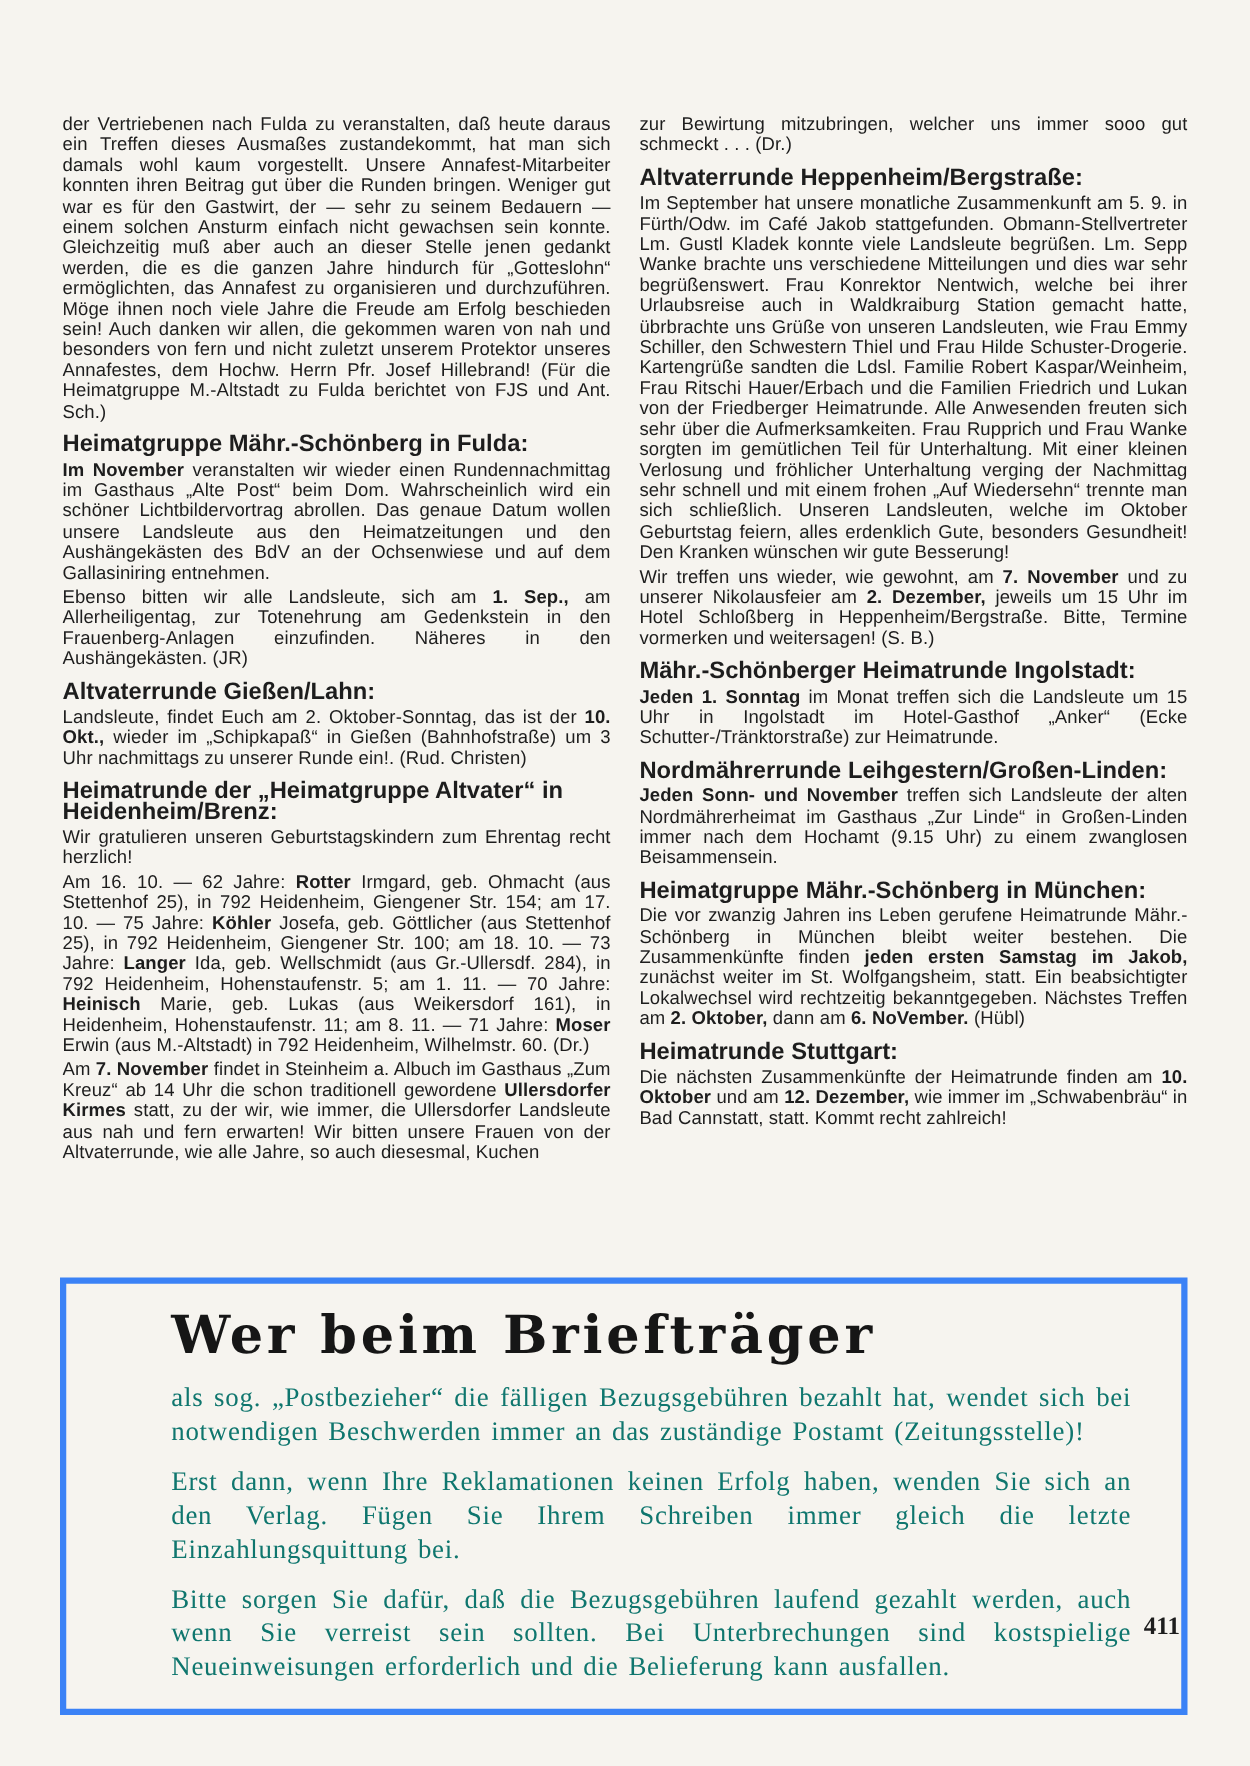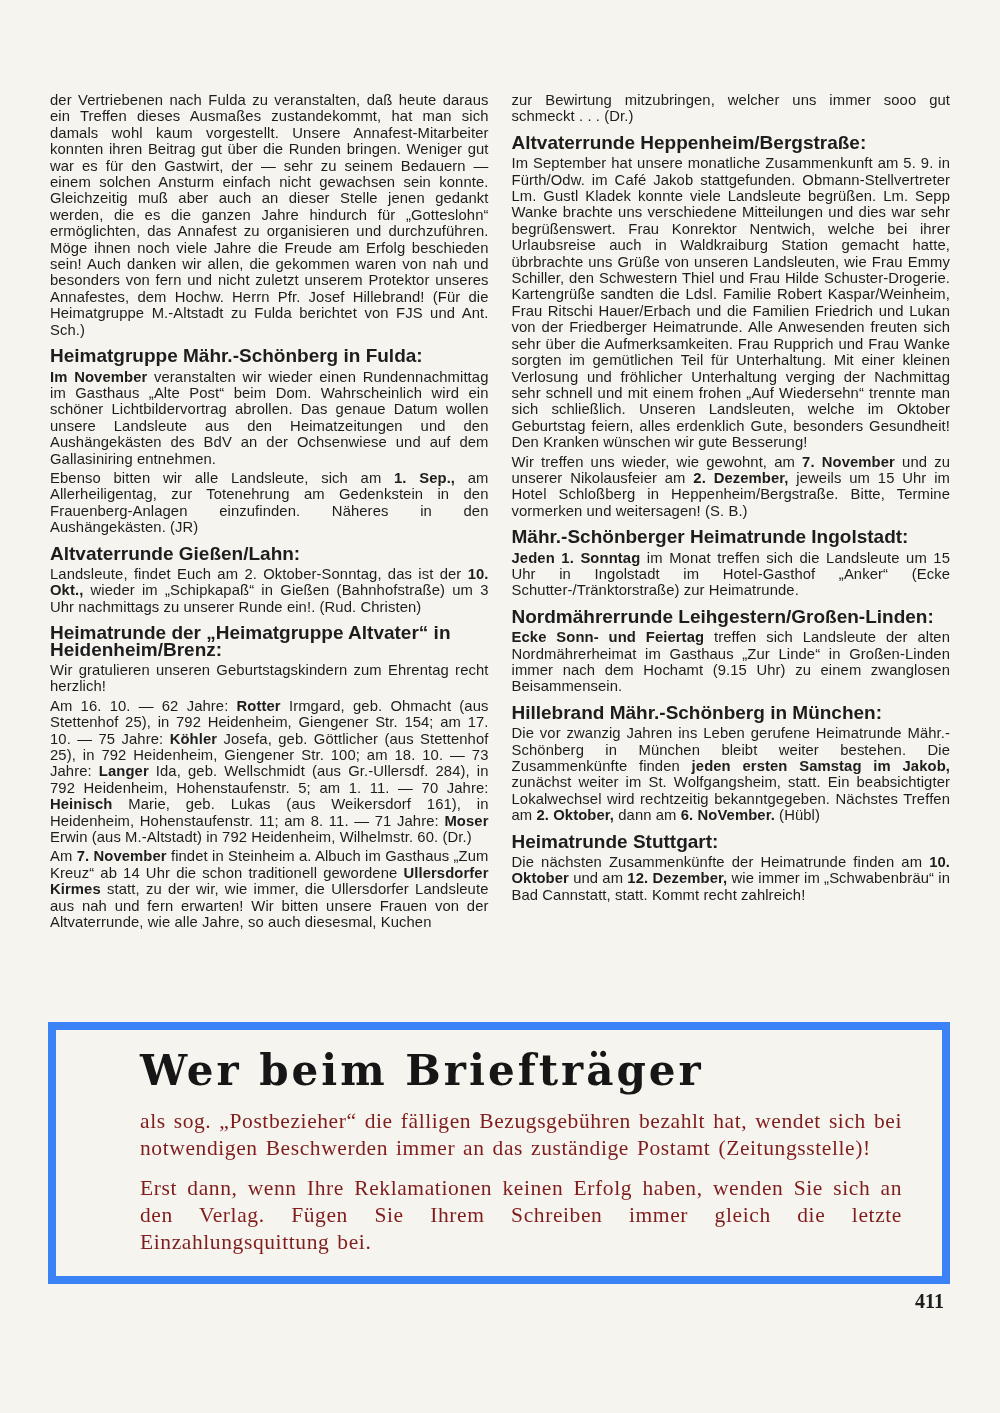--- a/index.html
+++ b/index.html
@@ -29,39 +29,39 @@
   .heading{
     font-size:19px;line-height:16.4px;
     font-weight:700;
     margin:10px 0 4px 0;
   }
   .para b{font-weight:700;margin-top:29px;}
   .notice{
     position:absolute;
     top:1022px;left:48px;
     width:902px;box-sizing:border-box;
-    border:8px solid #3b82f6;
+    border:5px solid #3b82f6;
     padding:18px 40px 20px 84px;
     background:transparent;
   }
   .notice-title{
     font-family:"DejaVu Serif",serif;
     font-weight:700;
     font-size:42px;line-height:46px;
     letter-spacing:3px;
     margin:0 0 14px 0;
     color:#161616;
   }
   .notice-para{
     font-family:"Liberation Serif",serif;
     font-size:21.5px;line-height:27px;
     letter-spacing:0.6px;word-spacing:2px;
     text-align:justify;
     margin:0 0 13px 0;
-    color:#7f1d1d;
+    color:#0f766e;
   }
   .notice-para:last-child{margin-bottom:0;}
   .page-number{
     position:absolute;
     top:1290px;right:56px;
     font-family:"Liberation Serif",serif;
     font-weight:700;
     font-size:20px;
     color:#1d1d1d;
     text-align:right;
@@ -86,31 +86,32 @@
         <div class="para">Am <b>7. November</b> findet in Steinheim a. Albuch im Gasthaus „Zum Kreuz“ ab 14 Uhr die schon traditionell gewordene <b>Ullersdorfer Kirmes</b> statt, zu der wir, wie immer, die Ullersdorfer Landsleute aus nah und fern erwarten! Wir bitten unsere Frauen von der Altvaterrunde, wie alle Jahre, so auch diesesmal, Kuchen</div>
       </div>
     <div class="col">
         <div class="para">zur Bewirtung mitzubringen, welcher uns immer sooo gut schmeckt . . . (Dr.)</div>
         <div class="heading">Altvaterrunde Heppenheim/Bergstraße:</div>
         <div class="para">Im September hat unsere monatliche Zusammenkunft am 5. 9. in Fürth/Odw. im Café Jakob stattgefunden. Obmann-Stellvertreter Lm. Gustl Kladek konnte viele Landsleute begrüßen. Lm. Sepp Wanke brachte uns verschiedene Mitteilungen und dies war sehr begrüßenswert. Frau Konrektor Nentwich, welche bei ihrer Urlaubsreise auch in Waldkraiburg Station gemacht hatte, übrbrachte uns Grüße von unseren Landsleuten, wie Frau Emmy Schiller, den Schwestern Thiel und Frau Hilde Schuster-Drogerie. Kartengrüße sandten die Ldsl. Familie Robert Kaspar/Weinheim, Frau Ritschi Hauer/Erbach und die Familien Friedrich und Lukan von der Friedberger Heimatrunde. Alle Anwesenden freuten sich sehr über die Aufmerksamkeiten. Frau Rupprich und Frau Wanke sorgten im gemütlichen Teil für Unterhaltung. Mit einer kleinen Verlosung und fröhlicher Unterhaltung verging der Nachmittag sehr schnell und mit einem frohen „Auf Wiedersehn“ trennte man sich schließlich. Unseren Landsleuten, welche im Oktober Geburtstag feiern, alles erdenklich Gute, besonders Gesundheit! Den Kranken wünschen wir gute Besserung!</div>
         <div class="para">Wir treffen uns wieder, wie gewohnt, am <b>7. November</b> und zu unserer Nikolausfeier am <b>2. Dezember,</b> jeweils um 15 Uhr im Hotel Schloßberg in Heppenheim/Bergstraße. Bitte, Termine vormerken und weitersagen! (S. B.)</div>
         <div class="heading">Mähr.-Schönberger Heimatrunde Ingolstadt:</div>
         <div class="para"><b>Jeden 1. Sonntag</b> im Monat treffen sich die Landsleute um 15 Uhr in Ingolstadt im Hotel-Gasthof „Anker“ (Ecke Schutter-/Tränktorstraße) zur Heimatrunde.</div>
         <div class="heading">Nordmährerrunde Leihgestern/Großen-Linden:</div>
-        <div class="para"><b>Ecke Sonn- und Feiertag</b> treffen sich Landsleute der alten Nordmährerheimat im Gasthaus „Zur Linde“ in Großen-Linden immer nach dem Hochamt (9.15 Uhr) zu einem zwanglosen Beisammensein.</div>
-        <div class="heading">Hillebrand Mähr.-Schönberg in München:</div>
+        <div class="para"><b>Jeden Sonn- und November</b> treffen sich Landsleute der alten Nordmährerheimat im Gasthaus „Zur Linde“ in Großen-Linden immer nach dem Hochamt (9.15 Uhr) zu einem zwanglosen Beisammensein.</div>
+        <div class="heading">Heimatgruppe Mähr.-Schönberg in München:</div>
         <div class="para">Die vor zwanzig Jahren ins Leben gerufene Heimatrunde Mähr.-Schönberg in München bleibt weiter bestehen. Die Zusammenkünfte finden <b>jeden ersten Samstag im Jakob,</b> zunächst weiter im St. Wolfgangsheim, statt. Ein beabsichtigter Lokalwechsel wird rechtzeitig bekanntgegeben. Nächstes Treffen am <b>2. Oktober,</b> dann am <b>6. NoVember.</b> (Hübl)</div>
         <div class="heading">Heimatrunde Stuttgart:</div>
         <div class="para">Die nächsten Zusammenkünfte der Heimatrunde finden am <b>10. Oktober</b> und am <b>12. Dezember,</b> wie immer im „Schwabenbräu“ in Bad Cannstatt, statt. Kommt recht zahlreich!</div>
       </div>
   </div>
 
   <div class="notice">
     <div class="notice-title">Wer beim Briefträger</div>
     <div>
         <p class="notice-para">als sog. „Postbezieher“ die fälligen Bezugsgebühren bezahlt hat, wendet sich bei notwendigen Beschwerden immer an das zuständige Postamt (Zeitungsstelle)!</p>
         <p class="notice-para">Erst dann, wenn Ihre Reklamationen keinen Erfolg haben, wenden Sie sich an den Verlag. Fügen Sie Ihrem Schreiben immer gleich die letzte Einzahlungsquittung bei.</p>
+        <p class="notice-para">Bitte sorgen Sie dafür, daß die Bezugsgebühren laufend gezahlt werden, auch wenn Sie verreist sein sollten. Bei Unterbrechungen sind kostspielige Neueinweisungen erforderlich und die Belieferung kann ausfallen.</p>
       </div>
   </div>
 
   <div class="page-number">411</div>
 
 </div>
 
 </body></html>

